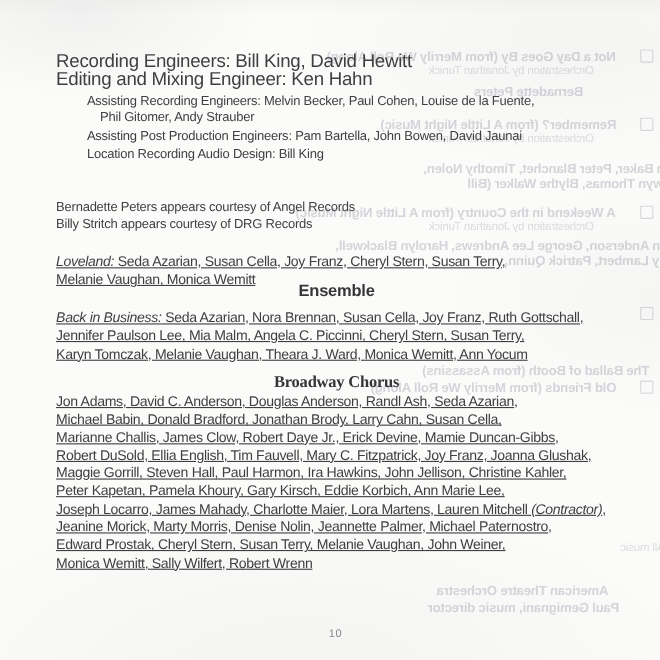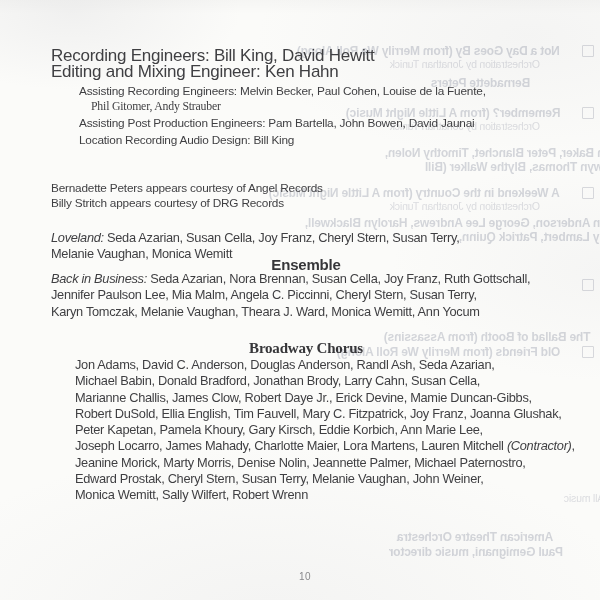--- a/index.html
+++ b/index.html
@@ -52,44 +52,45 @@
     top:48px;
     font-size:17px; line-height:15.9px;
     letter-spacing:-0.25px;
   }
   .assisting {
     top:84px;
     font-size:11.8px; line-height:15px;
     letter-spacing:-0.2px;
     margin-left:28px;
   }
-  .assisting .indent { padding-left:12px;font-family:Liberation Serif, serif; }
+  .assisting .indent { padding-left:12px; }
   .assisting .gap { margin-top:2px; }
   .courtesy {
     top:161px;
     font-size:11.8px; line-height:15px;
     letter-spacing:-0.2px;
     margin-top:20px;
   }
   .section-heading {
     width:510px; text-align:center;
     font-weight:bold; font-size:15px;
     letter-spacing:-0.2px;
     color:#363639;
   }
   .h-ensemble { top:212px;margin-top:44px; }
   .h-chorus  { top:340px;font-family:Liberation Serif, serif; }
   .namelist {
     font-size:12.8px; line-height:16.3px;
     letter-spacing:-0.3px;
     white-space:nowrap;
+    text-decoration:underline;
   }
   .loveland { top:230px; }
-  .bib      { top:271px; }
-  .chorus   { top:357px;margin-left:24px; }
+  .bib      { top:281px; }
+  .chorus   { top:357px; }
   .it { font-style: italic; }
 
   .page-number {
     position:absolute; left:0; top:571px; width:610px;
     text-align:center;
     font-size:10px; color:#88888b;
     letter-spacing:0.5px;
   }
 </style>
 </head>
@@ -149,20 +150,21 @@
         <div><span>Karyn Tomczak, Melanie Vaughan, Theara J. Ward, Monica Wemitt, Ann Yocum</span></div>
       </div>
 
     <div class="blk section-heading h-chorus">Broadway Chorus</div>
 
     <div class="blk namelist chorus">
         <div><span>Jon Adams, David C. Anderson, Douglas Anderson, Randl Ash, Seda Azarian,</span></div>
         <div><span>Michael Babin, Donald Bradford, Jonathan Brody, Larry Cahn, Susan Cella,</span></div>
         <div><span>Marianne Challis, James Clow, Robert Daye Jr., Erick Devine, Mamie Duncan-Gibbs,</span></div>
         <div><span>Robert DuSold, Ellia English, Tim Fauvell, Mary C. Fitzpatrick, Joy Franz, Joanna Glushak,</span></div>
+        <div><span>Maggie Gorrill, Steven Hall, Paul Harmon, Ira Hawkins, John Jellison, Christine Kahler,</span></div>
         <div><span>Peter Kapetan, Pamela Khoury, Gary Kirsch, Eddie Korbich, Ann Marie Lee,</span></div>
         <div><span>Joseph Locarro, James Mahady, Charlotte Maier, Lora Martens, Lauren Mitchell </span><span class="it">(Contractor)</span><span>,</span></div>
         <div><span>Jeanine Morick, Marty Morris, Denise Nolin, Jeannette Palmer, Michael Paternostro,</span></div>
         <div><span>Edward Prostak, Cheryl Stern, Susan Terry, Melanie Vaughan, John Weiner,</span></div>
         <div><span>Monica Wemitt, Sally Wilfert, Robert Wrenn</span></div>
       </div>
   </div>
 
   <div class="page-number">10</div>
 </div>

